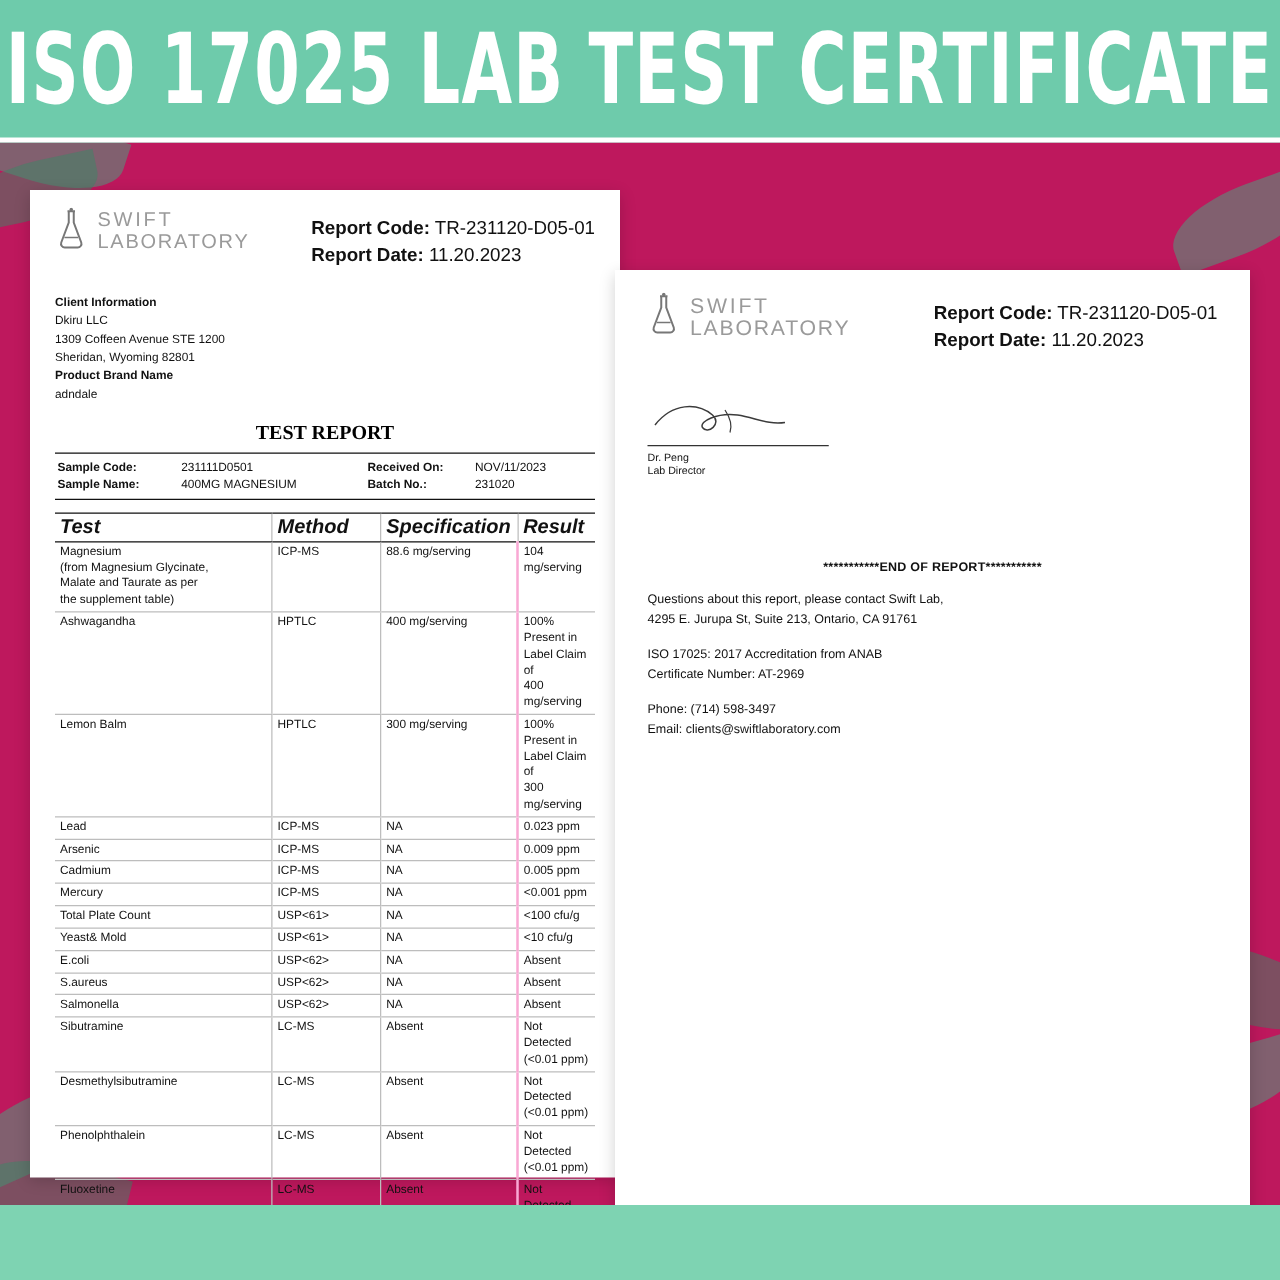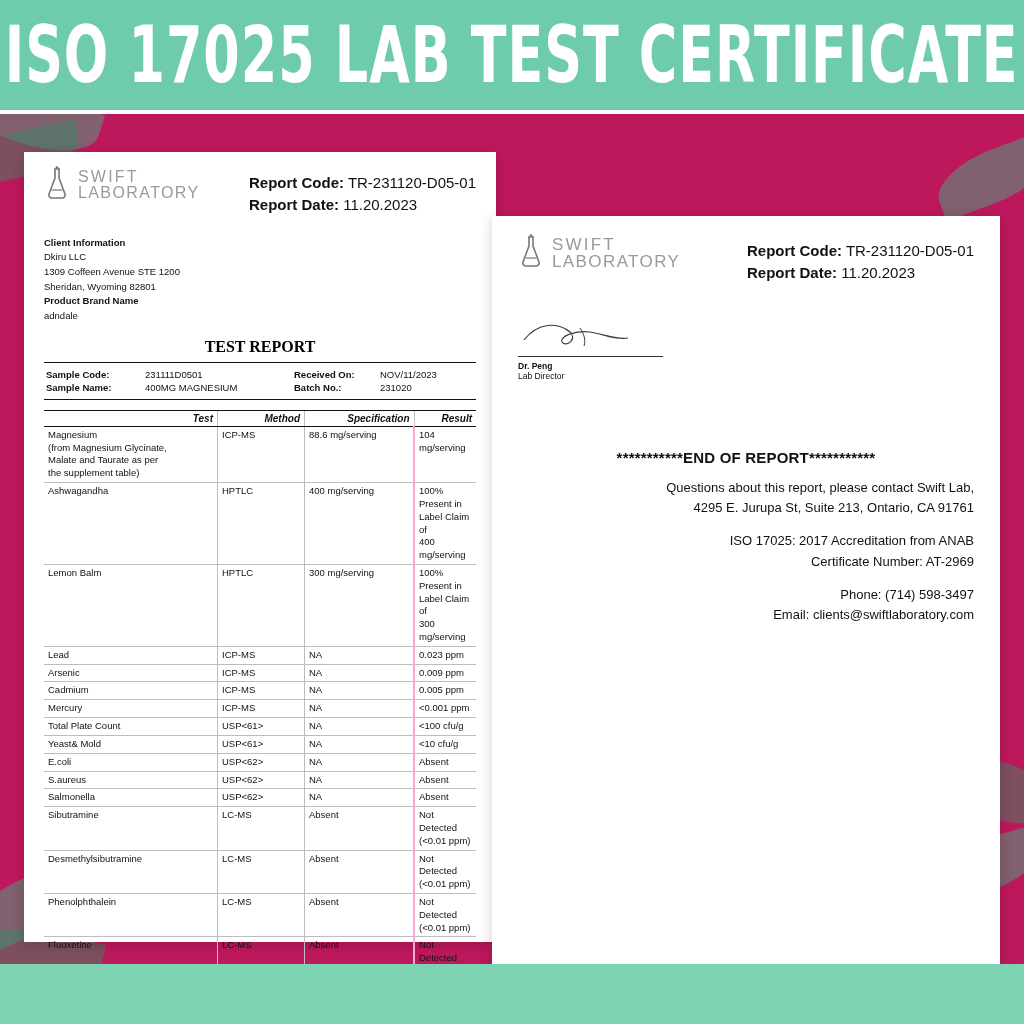--- a/index.html
+++ b/index.html
@@ -125,24 +125,24 @@
     font-size: 9.5px;
   }
   .sample-block td { padding: 1px 2px; vertical-align: top; color:#111; }
   .sample-block .lbl { font-weight: bold; width: 95px; }
   .sample-block .val { width: 145px; }
   .sample-block .lbl2 { font-weight: bold; width: 82px; }
 
   
   .results { margin-top: 10px; font-size: 9.5px; color:#111; }
   .results th {
-    text-align: right;
+    text-align: left;
     font-style: italic;
     font-weight: bold;
-    font-size: 10px;
+    font-size: 16px;
     padding: 2px 4px;
     border-bottom: 1.3px solid #111;
     border-top: 1.3px solid #111;
   }
   .results td {
     padding: 2px 4px;
     vertical-align: top;
     border-bottom: 1px solid #bdbdbd;
     line-height: 1.35;
   }
@@ -157,34 +157,34 @@
   .note .hd { font-weight: bold; }
 
   
   .sig-area { margin-top: 34px; }
   .sig-line {
     width: 145px;
     border-bottom: 1px solid #333;
     height: 38px;
     position: relative;
   }
-  .sig-name { font-size: 8.5px; font-weight: bold; margin-top: 4px; color:#111; }
+  .sig-name { font-size: 8.5px; font-weight: normal; margin-top: 4px; color:#111; }
   .sig-role { font-size: 8.5px; font-weight: normal; color:#111; }
 
   .eor {
     margin-top: 68px;
     text-align: center;
-    font-size: 15px;
+    font-size: 10px;
     font-weight: bold;
     letter-spacing: .2px;
     color: #111;
   }
   .contact-block {
-    text-align: right;
-    font-size: 13px;
+    text-align: left;
+    font-size: 10px;
     line-height: 1.6;
     color: #111;
     margin-top: 12px;
   }
   .contact-block .grp { margin-bottom: 12px; }
 </style>
 </head>
 <body>
 
 <div id="stage">

